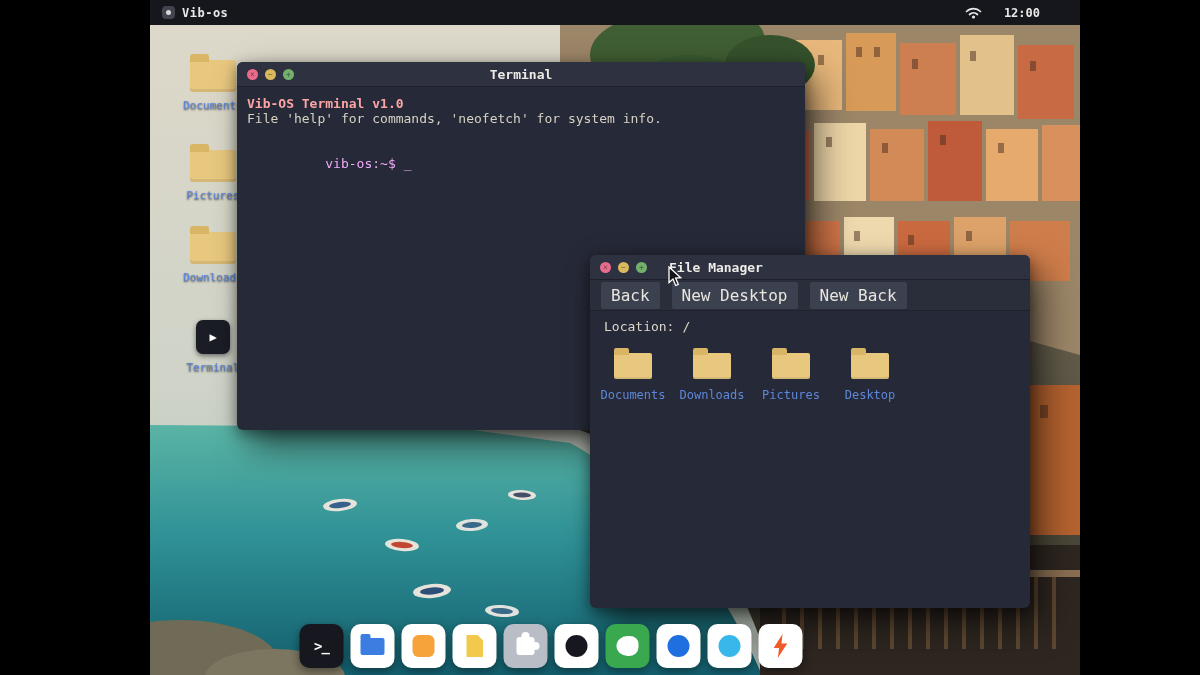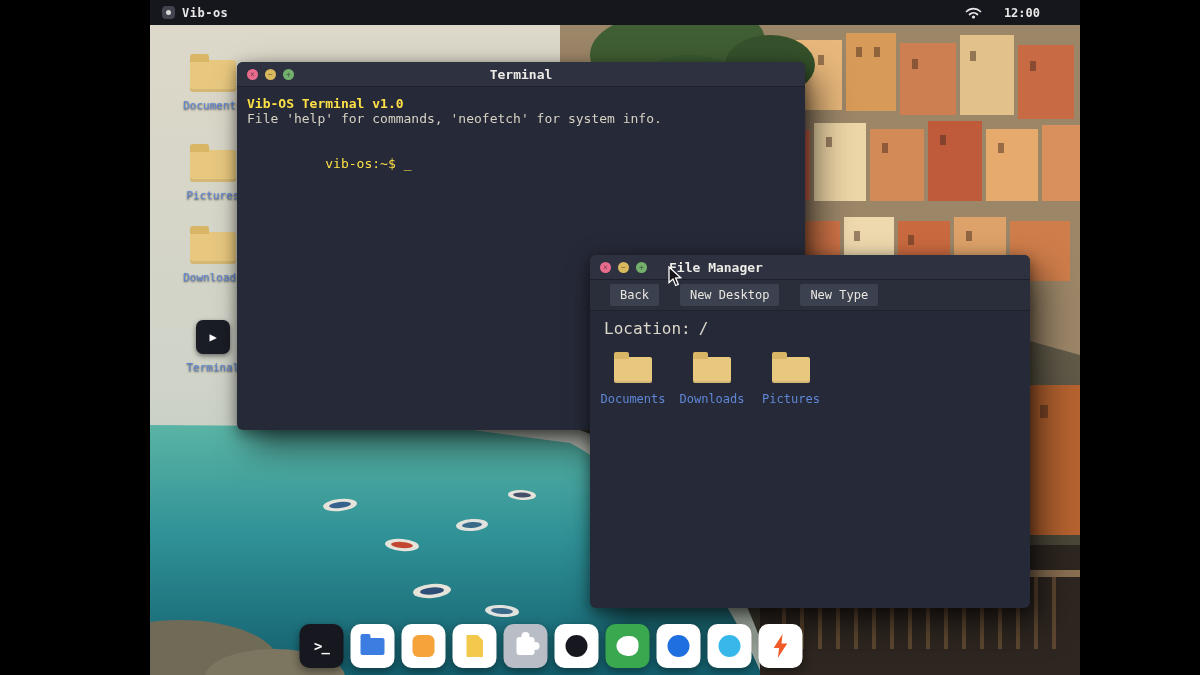--- a/index.html
+++ b/index.html
@@ -49,31 +49,31 @@
          text-align:center; color:rgba(30,30,30,.55); cursor:pointer; }
   .win-title { color:#ecebe6; font-size:13px; font-weight:bold; }
   .tb-center .win-title { position:absolute; left:0; right:0; text-align:center; }
   .tb-left-title .win-title { margin-left:22px; font-weight:bold; }
 
   .term-win { left:87px; top:62px; width:568px; height:368px; z-index:5;
               display:flex; flex-direction:column; }
   .term-body { flex:1; padding:9px 10px; font-size:13px; line-height:15px; color:#d6d2c4; }
   .t-line { white-space:pre; }
   .t-line.b1 { font-weight:bold; }
-  .prompt-row { margin-top:15px; white-space:pre; color:#fde047; }
+  .prompt-row { margin-top:15px; white-space:pre; color:#f0abfc; }
   .cursor { margin-left:8px; animation:blink 1s steps(2,start) infinite; }
   @keyframes blink { 50% { opacity:0; } }
 
   .fm-win { left:440px; top:255px; width:440px; height:353px; z-index:6;
             display:flex; flex-direction:column; }
   .fm-toolbar { display:flex; align-items:center; gap:12px; height:31px; padding:0 11px;
                 background:rgba(255,255,255,.02); border-bottom:1px solid rgba(0,0,0,.25); flex:none; }
   .fm-btn { background:var(--button-bg); color:#e8e6df; border:none; font-family:inherit;
-            font-size:12px; padding:4px 10px; border-radius:2px; cursor:pointer;margin-left:9px; }
-  .fm-location { padding:8px 14px 2px; font-size:16px; color:#dcd8cb; }
+            font-size:16px; padding:4px 10px; border-radius:2px; cursor:pointer; }
+  .fm-location { padding:8px 14px 2px; font-size:13px; color:#dcd8cb; }
   .fm-location .path { margin-left:8px; }
   .fm-grid { display:flex; gap:9px; padding:10px 8px 0; }
   .fm-item { width:70px; display:flex; flex-direction:column; align-items:center; cursor:pointer; }
   .folder-sm { position:relative; width:38px; height:26px; margin-top:7px;
                background:var(--folder-body); border-radius:2px;
                box-shadow: inset 0 -2px 0 rgba(0,0,0,.08); }
   .folder-sm::before { content:""; position:absolute; top:-5px; left:0; width:15px; height:7px;
                background:var(--folder-tab); border-radius:2px 2px 0 0; }
   .fm-label { margin-top:9px; font-size:12px; color:var(--accent-label); }
 
@@ -284,58 +284,62 @@
     <section class="window term-win">
       <div class="titlebar tb-center">
         <div class="dots">
           <span class="dot" style="background: rgb(233, 107, 141);">×</span>
           <span class="dot" style="background: rgb(217, 184, 94);">−</span>
           <span class="dot" style="background: rgb(114, 176, 108);">+</span>
         </div>
         <span class="win-title">Terminal</span>
       </div>
       <div class="term-body">
-        <div class="t-line b1" style="color: #fde047;">Vib-OS Terminal v1.0</div>
+        <div class="t-line b1" style="color: #fca5a5;">Vib-OS Terminal v1.0</div>
         <div class="t-line" style="color: rgb(214, 210, 196);">File 'help' for commands, 'neofetch' for system info.</div>
         <div class="prompt-row">
           <span>vib-os:~$</span><span class="cursor">_</span>
         </div>
       </div>
     </section>
 
     <section class="window fm-win">
       <div class="titlebar tb-left-title">
         <div class="dots">
           <span class="dot" style="background: rgb(233, 107, 141);">×</span>
           <span class="dot" style="background: rgb(217, 184, 94);">−</span>
           <span class="dot" style="background: rgb(114, 176, 108);">+</span>
         </div>
         <span class="win-title">File Manager</span>
       </div>
       <div class="fm-toolbar">
         <button class="fm-btn">Back</button>
         <button class="fm-btn">New Desktop</button>
-        <button class="fm-btn">New Type</button>
+        <button class="fm-btn">New Back</button>
       </div>
       <div class="fm-location">
         <span>Location:</span><span class="path">/</span>
       </div>
       <div class="fm-grid">
         <div class="fm-item">
           <div class="folder-sm"></div>
           <span class="fm-label">Documents</span>
         </div>
         <div class="fm-item">
           <div class="folder-sm"></div>
           <span class="fm-label">Downloads</span>
         </div>
         <div class="fm-item">
           <div class="folder-sm"></div>
           <span class="fm-label">Pictures</span>
         </div>
+        <div class="fm-item">
+          <div class="folder-sm"></div>
+          <span class="fm-label">Desktop</span>
+        </div>
       </div>
     </section>
 
     <nav class="dock">
       <div class="tile" style="background: rgb(23, 24, 31);">
         <span class="glyph-text" style="color: rgb(255, 255, 255);">&gt;_</span>
       </div>
       <div class="tile" style="background: rgb(255, 255, 255);">
         <span class="glyph-folder" style="background: rgb(59, 125, 224);"></span>
       </div>

